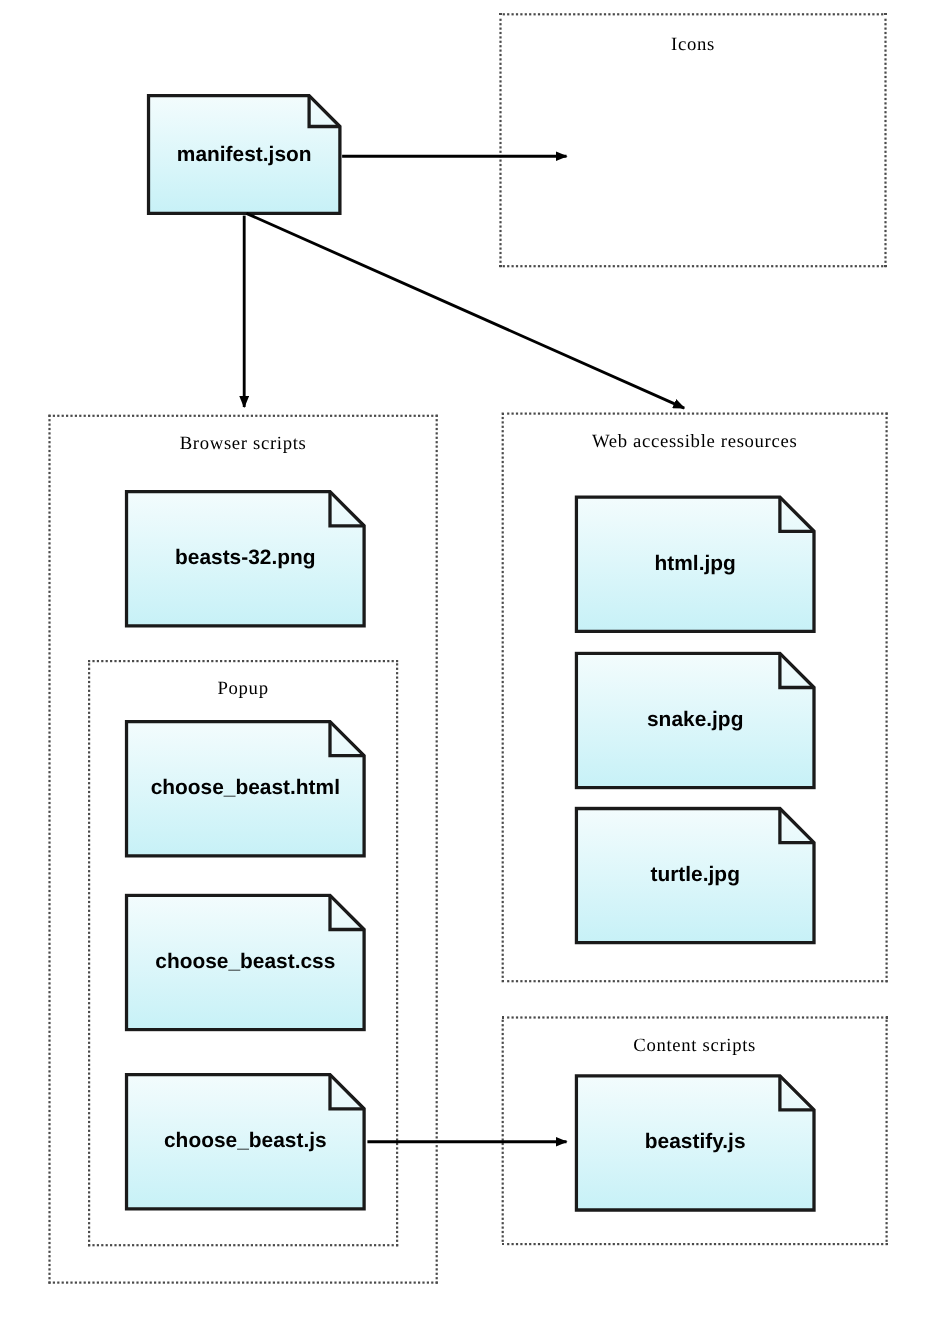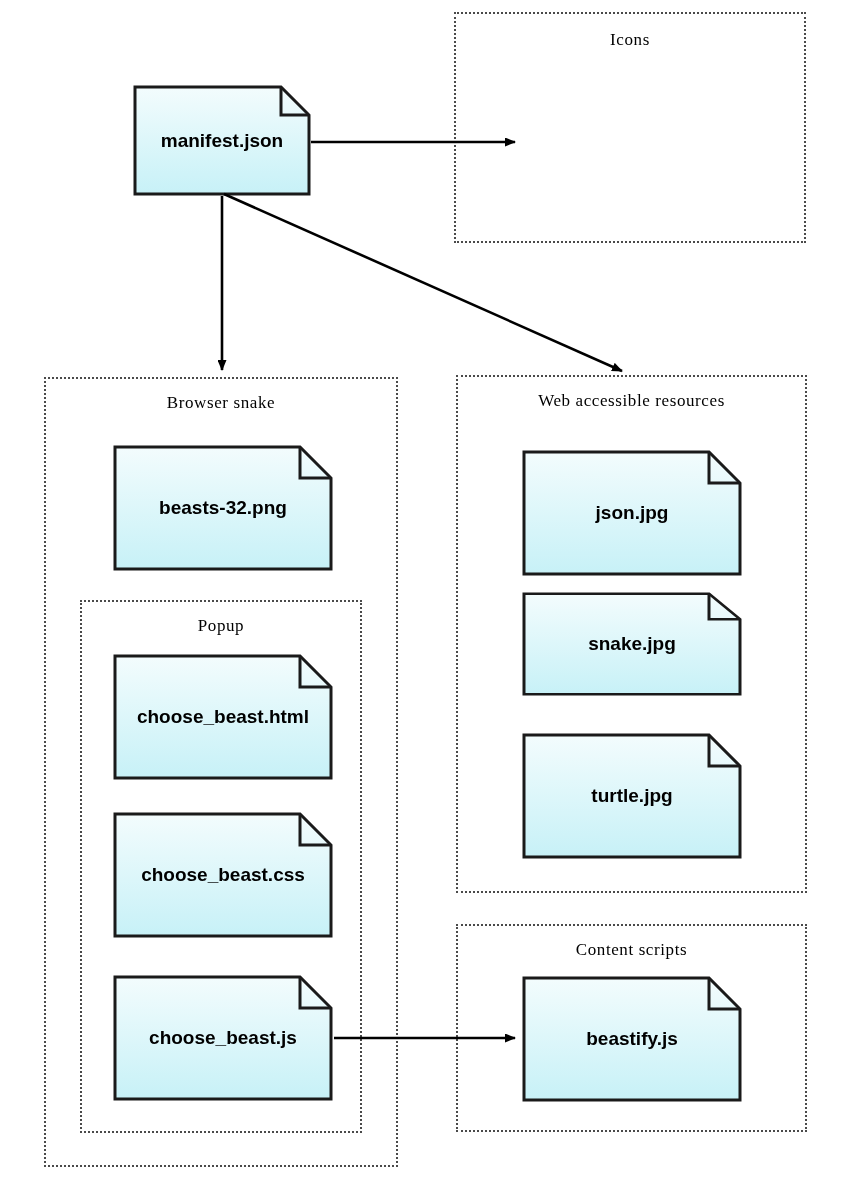--- a/index.html
+++ b/index.html
@@ -76,21 +76,21 @@
 </head>
 <body>
 
 <div id="canvas">
 
   <div class="group" style="left:454px; top:12px; width:352px; height:231px;">
     <div class="group-title" style="top:16px;">Icons</div>
   </div>
 
   <div class="group" style="left:44px; top:377px; width:354px; height:790px;">
-    <div class="group-title" style="top:14px;">Browser snake</div>
+    <div class="group-title" style="top:14px;">Browser scripts</div>
   </div>
 
   <div class="group" style="left:80px; top:600px; width:282px; height:533px;">
     <div class="group-title" style="top:14px;">Popup</div>
   </div>
 
   <div class="group" style="left:456px; top:375px; width:351px; height:518px;">
     <div class="group-title" style="top:14px;text-align:center;">Web accessible resources</div>
   </div>
 
@@ -173,24 +173,24 @@
     <svg viewBox="0 0 220 126" preserveAspectRatio="none">
       <defs>
         <linearGradient id="gfrog" x1="0" y1="0" x2="0" y2="1">
           <stop offset="0%" stop-color="#f3fcfd"></stop>
             <stop offset="100%" stop-color="#c7f1f7"></stop>
         </linearGradient>
       </defs>
       <path d="M2,2 L187,2 L218,33 L218,124 L2,124 Z" fill="url(#gfrog)" stroke="#1a1a1a" stroke-width="3"></path>
       <path d="M187,2 L187,33 L218,33" fill="none" stroke="#1a1a1a" stroke-width="3"></path>
     </svg>
-    <div class="label">json.jpg</div>
-  </div>
-
-  <div class="filenode" style="left:522px; top:592px; width:220px; height:104px;">
+    <div class="label">html.jpg</div>
+  </div>
+
+  <div class="filenode" style="left:522px; top:592px; width:220px; height:126px;">
     <svg viewBox="0 0 220 126" preserveAspectRatio="none">
       <defs>
         <linearGradient id="gsnake" x1="0" y1="0" x2="0" y2="1">
           <stop offset="0%" stop-color="#f3fcfd"></stop>
             <stop offset="100%" stop-color="#c7f1f7"></stop>
         </linearGradient>
       </defs>
       <path d="M2,2 L187,2 L218,33 L218,124 L2,124 Z" fill="url(#gsnake)" stroke="#1a1a1a" stroke-width="3"></path>
       <path d="M187,2 L187,33 L218,33" fill="none" stroke="#1a1a1a" stroke-width="3"></path>
     </svg>

